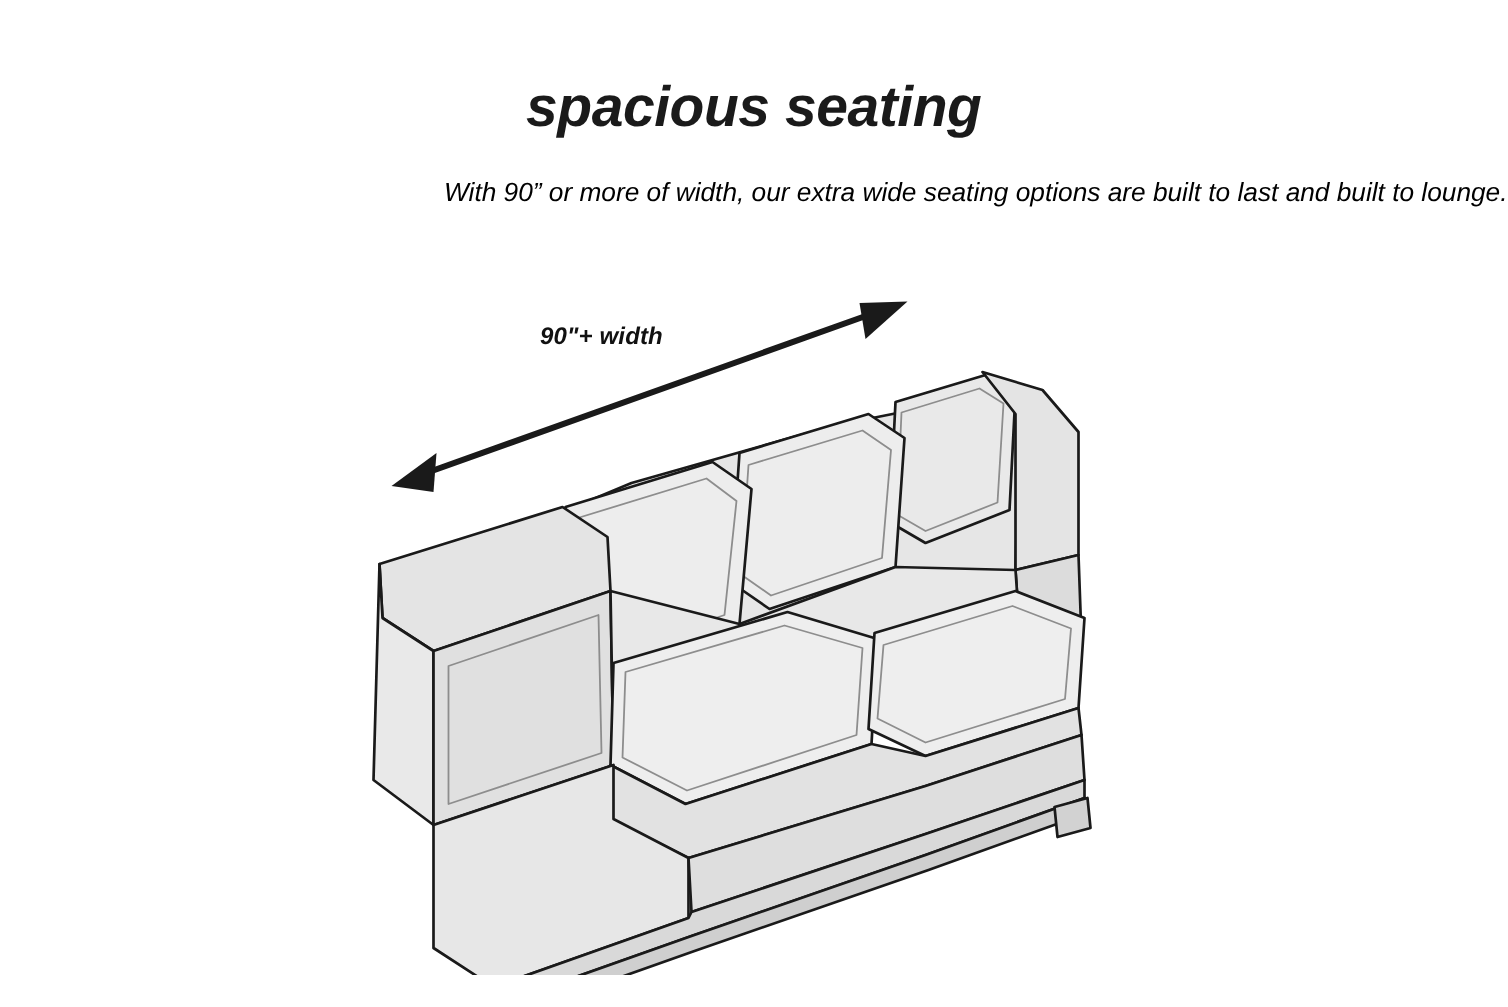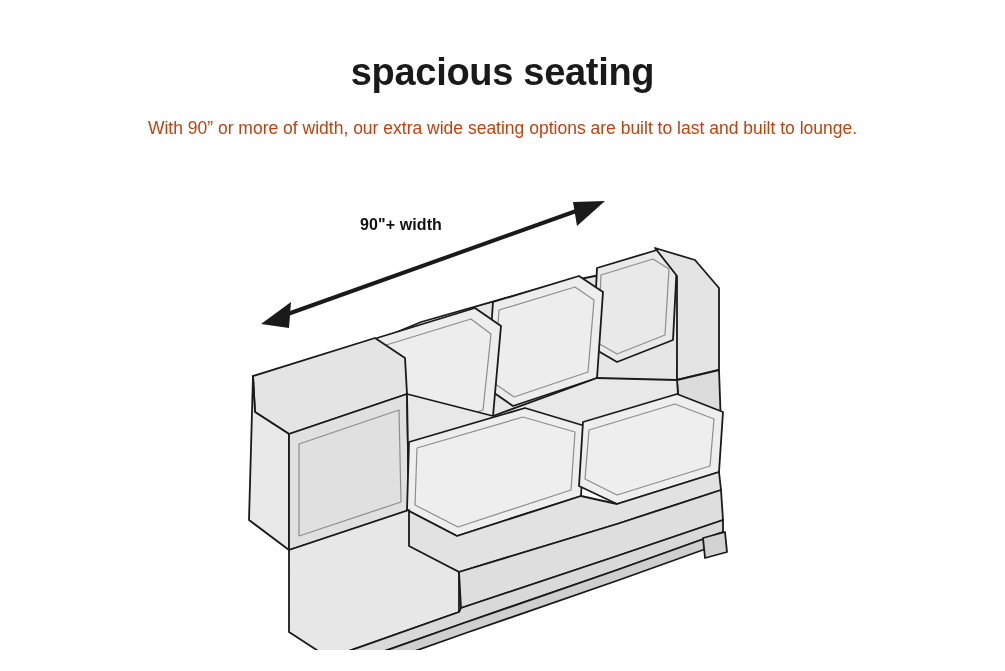--- a/index.html
+++ b/index.html
@@ -13,42 +13,43 @@
     font-family: "Liberation Sans", sans-serif;
     color: #1b1b1b;
     overflow: hidden;
     position: relative;
   }
   .page {
     position: relative;
     width: 811px;
     height: 671px;
     background: #ffffff;
+    font-style: italic;
   }
   .headline {
     position: absolute;
     top: 52px;
     left: 0;
     width: 1005px;
     text-align: center;
     font-size: 38px;
     font-weight: bold;
     letter-spacing: -0.3px;
     color: #1a1a1a;
     line-height: 1.1;
   }
   .subcopy {
     position: absolute;
     top: 116px;
     left: 0;
     width: 1005px;
-    text-align: center;
+    text-align: right;
     font-size: 17.5px;
     font-weight: normal;
-    color: #c2410c;
+    color: #000000;
     line-height: 1.45;
   }
   .subcopy .line {
     display: block;
   }
   .dim-label {
     position: absolute;
     top: 216px;
     left: 360px;
     font-size: 16px;

